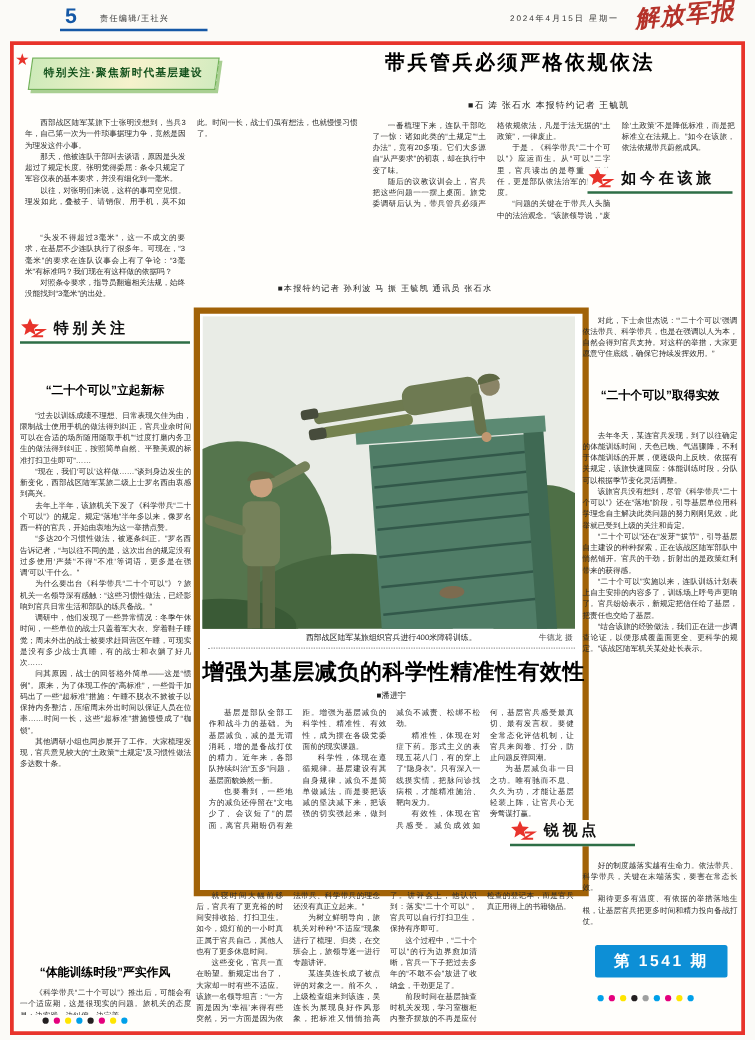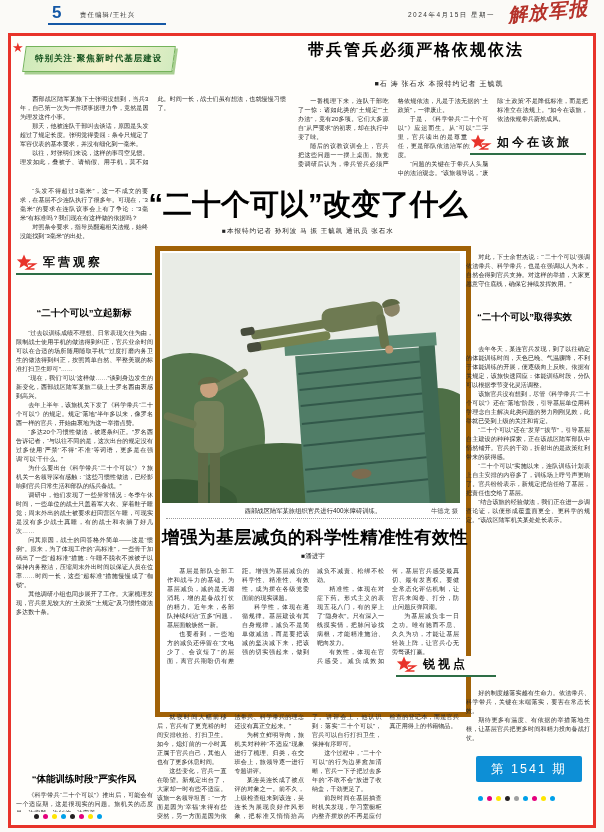--- a/index.html
+++ b/index.html
@@ -57,21 +57,21 @@
   .dotline{border-top:1px dotted #9a9a9a;margin:1px 4px 0 4px;}
   .hl3{margin-top:6px;text-align:center;font-weight:900;font-size:17.5px;color:#000;letter-spacing:0.5px;white-space:nowrap;}
   .by3{margin-top:3px;text-align:center;font-size:6.5px;color:#222;}
   .feat-body{margin:5px 5px 0 5px;height:100px;columns:4;column-gap:8px;}
   .bottom-flow{position:absolute;left:157px;top:712px;width:302px;height:108px;columns:4;column-gap:8px;}
   
   .ns-para{position:absolute;left:466px;top:252px;width:124px;height:54px;}
   .ns-sub-body{position:absolute;left:466px;top:344px;width:124px;height:300px;}
   .sharp-body{position:absolute;left:466px;top:688px;width:124px;height:62px;}
   .issuebox{position:absolute;left:476px;top:756px;width:106px;height:26px;background:#0d8fd6;color:#fff;
-            display:flex;align-items:center;justify-content:center;font-size:12.5px;font-weight:400;letter-spacing:2px;border-radius:2px;}
+            display:flex;align-items:center;justify-content:center;font-size:12.5px;font-weight:700;letter-spacing:2px;border-radius:2px;}
 </style>
 </head>
 <body>
 
 <div class="page">
 
   <div class="pageno">5</div>
   <div class="editor">责任编辑/王社兴</div>
   <div class="head-blueline"></div>
   <div class="dateline">2024年4月15日 星期一</div>
@@ -103,29 +103,28 @@
     </div>
 
   <div class="sechead" style="left:470px;top:134px;width:116px;">
     <svg class="staricon" viewBox="0 0 44 34">
       <path d="M16 1 l4.1 9.3 10.2 0.9 -7.7 6.7 2.3 9.9 -8.9 -5.3 -8.9 5.3 2.3 -9.9 -7.7 -6.7 10.2 -0.9 z" fill="#e8332a"></path>
       <path d="M24 20 h14 l-16 10 h15" stroke="#e8332a" stroke-width="3" fill="none"></path>
     </svg>
     <span class="lab">如今在该旅</span>
   </div>
 
-  <div class="hl2">“二十个可以”改变了什么</div>
   <div class="by2">■本报特约记者 孙利波 马 振 王毓凯 通讯员 张石水</div>
 
   <div class="sechead" style="left:16px;top:254px;width:136px;">
     <svg class="staricon" viewBox="0 0 44 34">
       <path d="M16 1 l4.1 9.3 10.2 0.9 -7.7 6.7 2.3 9.9 -8.9 -5.3 -8.9 5.3 2.3 -9.9 -7.7 -6.7 10.2 -0.9 z" fill="#e8332a"></path>
       <path d="M24 20 h14 l-16 10 h15" stroke="#e8332a" stroke-width="3" fill="none"></path>
     </svg>
-    <span class="lab">军营观察</span>
+    <span class="lab">特别关注</span>
   </div>
   <div class="subtitle" style="left:16px;top:306px;width:136px;">“二十个可以”立起新标</div>
   <div class="bodytext left-body">
       <p>“过去以训练成绩不理想、日常表现欠佳为由，限制战士使用手机的做法得到纠正，官兵业余时间可以在合适的场所随用随取手机”“过度打磨内务卫生的做法得到纠正，按照简单自然、平整美观的标准打扫卫生即可”……</p>
       <p>“现在，我们‘可以’这样做……”谈到身边发生的新变化，西部战区陆军某旅二级上士罗名西由衷感到高兴。</p>
       <p>去年上半年，该旅机关下发了《科学带兵“二十个可以”》的规定。规定“落地”半年多以来，像罗名西一样的官兵，开始由衷地为这一举措点赞。</p>
       <p>“多达20个习惯性做法，被逐条纠正。”罗名西告诉记者，“与以往不同的是，这次出台的规定没有过多使用‘严禁’‘不得’‘不准’等词语，更多是在强调‘可以’干什么。”</p>
       <p>为什么要出台《科学带兵“二十个可以”》？旅机关一名领导深有感触：“这些习惯性做法，已经影响到官兵日常生活和部队的练兵备战。”</p>
       <p>调研中，他们发现了一些异常情况：冬季午休时间，一些单位的战士只盖着军大衣、穿着鞋子睡觉；周末外出的战士被要求赶回营区午睡，可现实是没有多少战士真睡，有的战士和衣躺了好几次……</p>
       <p>问其原因，战士的回答格外简单——这是“惯例”。原来，为了体现工作的“高标准”，一些骨干加码出了一些“超标准”措施：午睡不脱衣不掀被子以保持内务整洁，压缩周末外出时间以保证人员在位率……时间一长，这些“超标准”措施慢慢成了“枷锁”。</p>
@@ -212,30 +211,30 @@
       <p>这些变化，官兵一直在盼望。新规定出台了，大家却一时有些不适应。该旅一名领导坦言：“一方面是因为‘幸福’来得有些突然，另一方面是因为依法带兵、科学带兵的理念还没有真正立起来。”</p>
       <p>为树立鲜明导向，旅机关对种种“不适应”现象进行了梳理、归类，在交班会上，旅领导逐一进行专题讲评。</p>
       <p>某连吴连长成了被点评的对象之一。前不久，上级检查组来到该连，吴连长为展现良好作风形象，把标准又悄悄抬高了。讲评会上，他认识到：落实“二十个可以”，官兵可以自行打扫卫生，保持有序即可。</p>
       <p>这个过程中，“二十个可以”的行为边界愈加清晰，官兵一下子把过去多年的“不敢不会”放进了收纳盒，干劲更足了。</p>
       <p>前段时间在基层抽查时机关发现，学习室橱柜内整齐摆放的不再是应付检查的登记本，而是官兵真正用得上的书籍物品。</p>
     </div>
 
   <div class="bodytext ns-para">
       <p>对此，下士余世杰说：“‘二十个可以’强调依法带兵、科学带兵，也是在强调以人为本，自然会得到官兵支持。对这样的举措，大家更愿意守住底线，确保它持续发挥效用。”</p>
     </div>
-  <div class="subtitle" style="left:448px;top:310px;width:124px;text-align:right;">“二十个可以”取得实效</div>
+  <div class="subtitle" style="left:466px;top:310px;width:124px;text-align:center;">“二十个可以”取得实效</div>
   <div class="bodytext ns-sub-body">
       <p>去年冬天，某连官兵发现，到了以往确定的体能训练时间，天色已晚、气温骤降，不利于体能训练的开展，便逐级向上反映。依据有关规定，该旅快速回应：体能训练时段，分队可以根据季节变化灵活调整。</p>
       <p>该旅官兵没有想到，尽管《科学带兵“二十个可以”》还在“落地”阶段，引导基层单位用科学理念自主解决此类问题的努力刚刚见效，此举就已受到上级的关注和肯定。</p>
       <p>“二十个可以”还在“发芽”“拔节”，引导基层自主建设的种种探索，正在该战区陆军部队中悄然铺开。官兵的干劲，折射出的是政策红利带来的获得感。</p>
       <p>“二十个可以”实施以来，连队训练计划表上自主安排的内容多了，训练场上呼号声更响了。官兵纷纷表示，新规定把信任给了基层，把责任也交给了基层。</p>
       <p>“结合该旅的经验做法，我们正在进一步调查论证，以便形成覆盖面更全、更科学的规定。”该战区陆军机关某处处长表示。</p>
     </div>
 
-  <div class="sechead" style="left:396px;top:656px;width:100px;">
+  <div class="sechead" style="left:408px;top:656px;width:100px;">
     <svg class="staricon" viewBox="0 0 44 34">
       <path d="M16 1 l4.1 9.3 10.2 0.9 -7.7 6.7 2.3 9.9 -8.9 -5.3 -8.9 5.3 2.3 -9.9 -7.7 -6.7 10.2 -0.9 z" fill="#e8332a"></path>
       <path d="M24 20 h14 l-16 10 h15" stroke="#e8332a" stroke-width="3" fill="none"></path>
     </svg>
     <span class="lab">锐视点</span>
   </div>
   <div class="bodytext sharp-body">
       <p>好的制度越落实越有生命力。依法带兵、科学带兵，关键在末端落实，要害在常态长效。</p>
       <p>期待更多有温度、有依据的举措落地生根，让基层官兵把更多时间和精力投向备战打仗。</p>
     </div>

